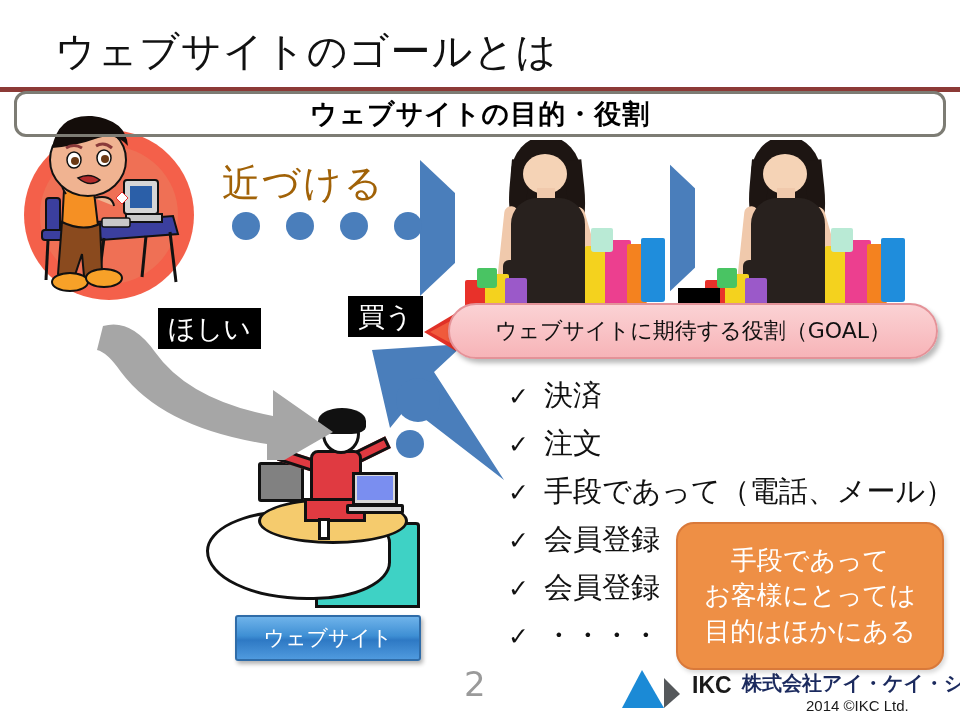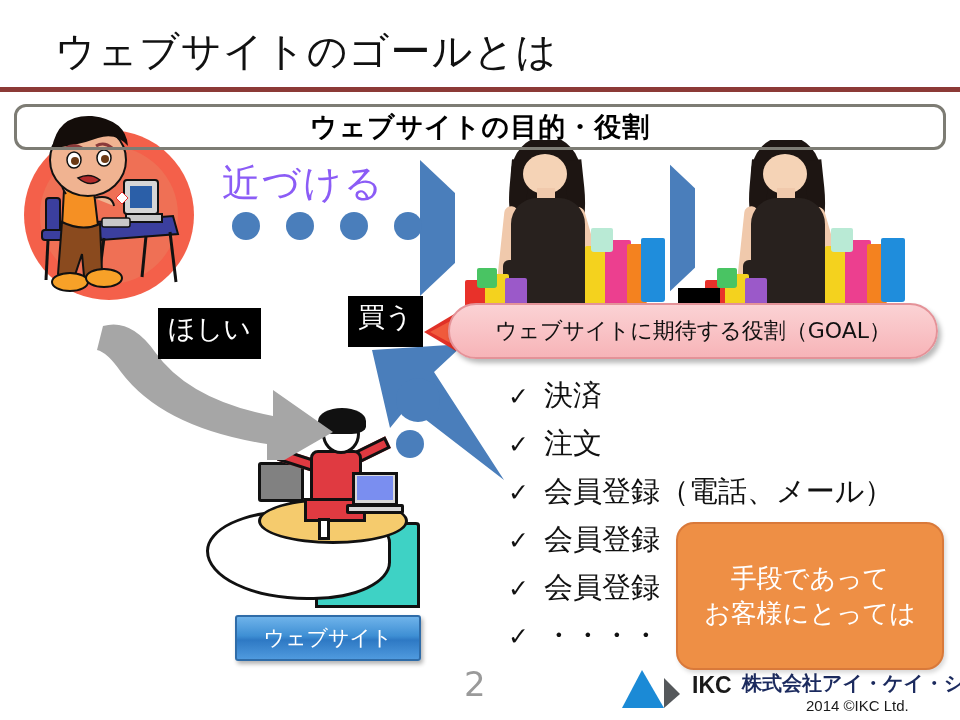--- a/index.html
+++ b/index.html
@@ -19,21 +19,21 @@
     letter-spacing:1px; white-space:nowrap;
     font-family:"DejaVu Sans", sans-serif;
   }
   .title-rule {
     position:absolute; left:0px; top:87px; width:960px; height:5px;
     background:#8c3a36;
   }
 
   
   .subtitle-box {
-    position:absolute; left:14px; top:104px; width:932px; height:46px;
+    position:absolute; left:14px; top:91px; width:932px; height:46px;
     border:3px solid #7d7c74; border-radius:12px; background:transparent;
     display:flex; align-items:center; justify-content:center;
     z-index:40;
   }
   .subtitle-text {
     font-size:27px; font-weight:bold; color:#000;
     letter-spacing:1px; white-space:nowrap;
     font-family:"DejaVu Sans", sans-serif;
   }
 
@@ -44,21 +44,21 @@
     border-radius:50%; background:#f4604a;
   }
   .boy-circle2 {
     position:absolute; left:22px; top:34px; width:138px; height:138px;
     border-radius:50%; background:#ef7055;
   }
 
   
   .chikazukeru {
     position:absolute; left:222px; top:158px;
-    font-size:38px; color:#8b5cf6; font-weight:400; letter-spacing:2px;
+    font-size:38px; color:#a16207; font-weight:400; letter-spacing:2px;
     white-space:nowrap; z-index:25;
     font-family:"DejaVu Sans", sans-serif;
   }
 
   
   .dot { position:absolute; border-radius:50%; background:#4a7ebb; z-index:22; }
   .dot-r1 { width:28px; height:28px; top:212px; }
 
   
   .arrow-right-big {
@@ -90,21 +90,21 @@
   .w-dress2 { position:absolute; left:48px; top:120px; width:92px; height:62px; background:#28211e; border-radius:6px 6px 14px 14px; }
   .w-arm-l { position:absolute; left:46px; top:66px; width:14px; height:76px; background:#f0c9ac; border-radius:8px; transform:rotate(6deg); }
   .w-arm-r { position:absolute; left:124px; top:66px; width:14px; height:72px; background:#f0c9ac; border-radius:8px; transform:rotate(-16deg); }
   .w-leg-l { position:absolute; left:66px; top:176px; width:16px; height:32px; background:#f0c9ac; }
   .w-leg-r { position:absolute; left:96px; top:176px; width:16px; height:32px; background:#f0c9ac; }
   .bag { position:absolute; border-radius:2px 2px 3px 3px; }
 
   
   .kw {
     position:absolute; background:#000; color:#fff;
-    font-size:27px; line-height:1; padding:7px 10px 17px 10px;
+    font-size:27px; line-height:1; padding:7px 10px 7px 10px;
     white-space:nowrap; z-index:30;
     font-family:"DejaVu Sans", sans-serif;
   }
   .kw-hoshii { left:158px; top:308px; }
   .kw-kau    { left:348px; top:296px; }
   .kw-small  { left:678px; top:288px; width:42px; height:22px; padding:0; z-index:30; }
 
   
   .gray-arrow { position:absolute; left:95px; top:310px; width:250px; height:150px; z-index:16; }
 
@@ -353,39 +353,40 @@
     <div class="check-row">
       <span class="check-mark">✓</span>
       <span class="check-label">決済</span>
     </div>
     <div class="check-row">
       <span class="check-mark">✓</span>
       <span class="check-label">注文</span>
     </div>
     <div class="check-row">
       <span class="check-mark">✓</span>
-      <span class="check-label">会員登録（電話、メール）</span>
+      <span class="check-label">手段であって（電話、メール）</span>
     </div>
     <div class="check-row">
       <span class="check-mark">✓</span>
       <span class="check-label">会員登録</span>
     </div>
     <div class="check-row">
       <span class="check-mark">✓</span>
       <span class="check-label">会員登録</span>
     </div>
     <div class="check-row">
       <span class="check-mark">✓</span>
       <span class="check-label">・・・・</span>
     </div>
   </div>
 
   <div class="orange-box">
     <span class="orange-line">手段であって</span>
     <span class="orange-line">お客様にとっては</span>
+    <span class="orange-line">目的はほかにある</span>
   </div>
 
   <div class="surfer">
     <div class="wave-teal"></div>
     <div class="wave-white"></div>
     <div class="board"></div>
     <div class="s-case"></div>
     <div class="s-arm1"></div>
     <div class="s-arm2"></div>
     <div class="s-body"></div>

